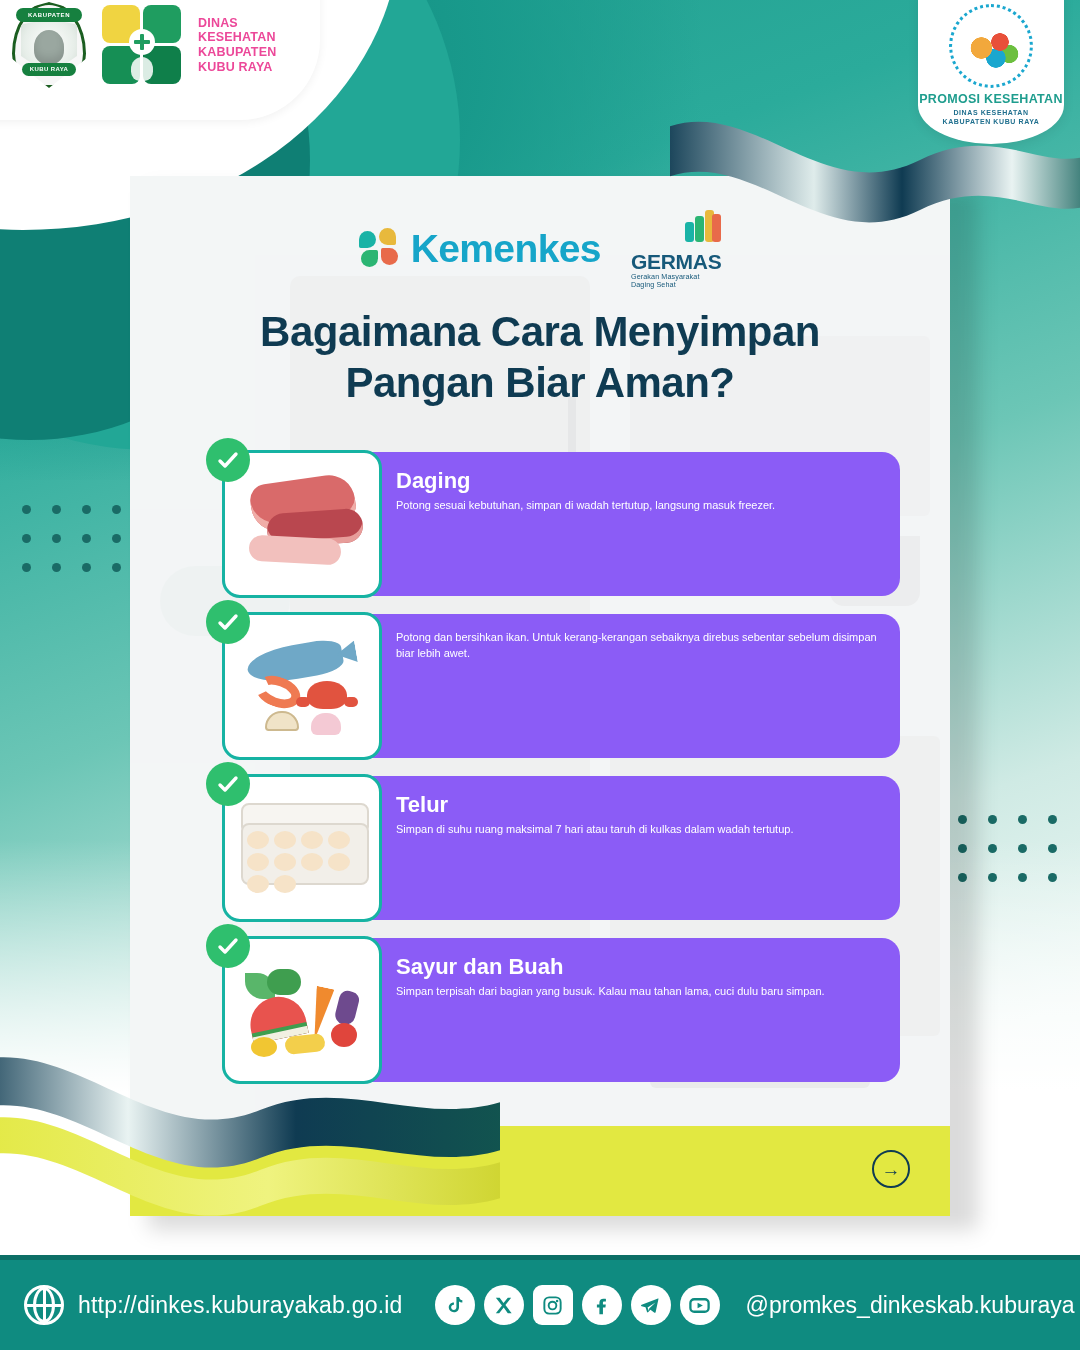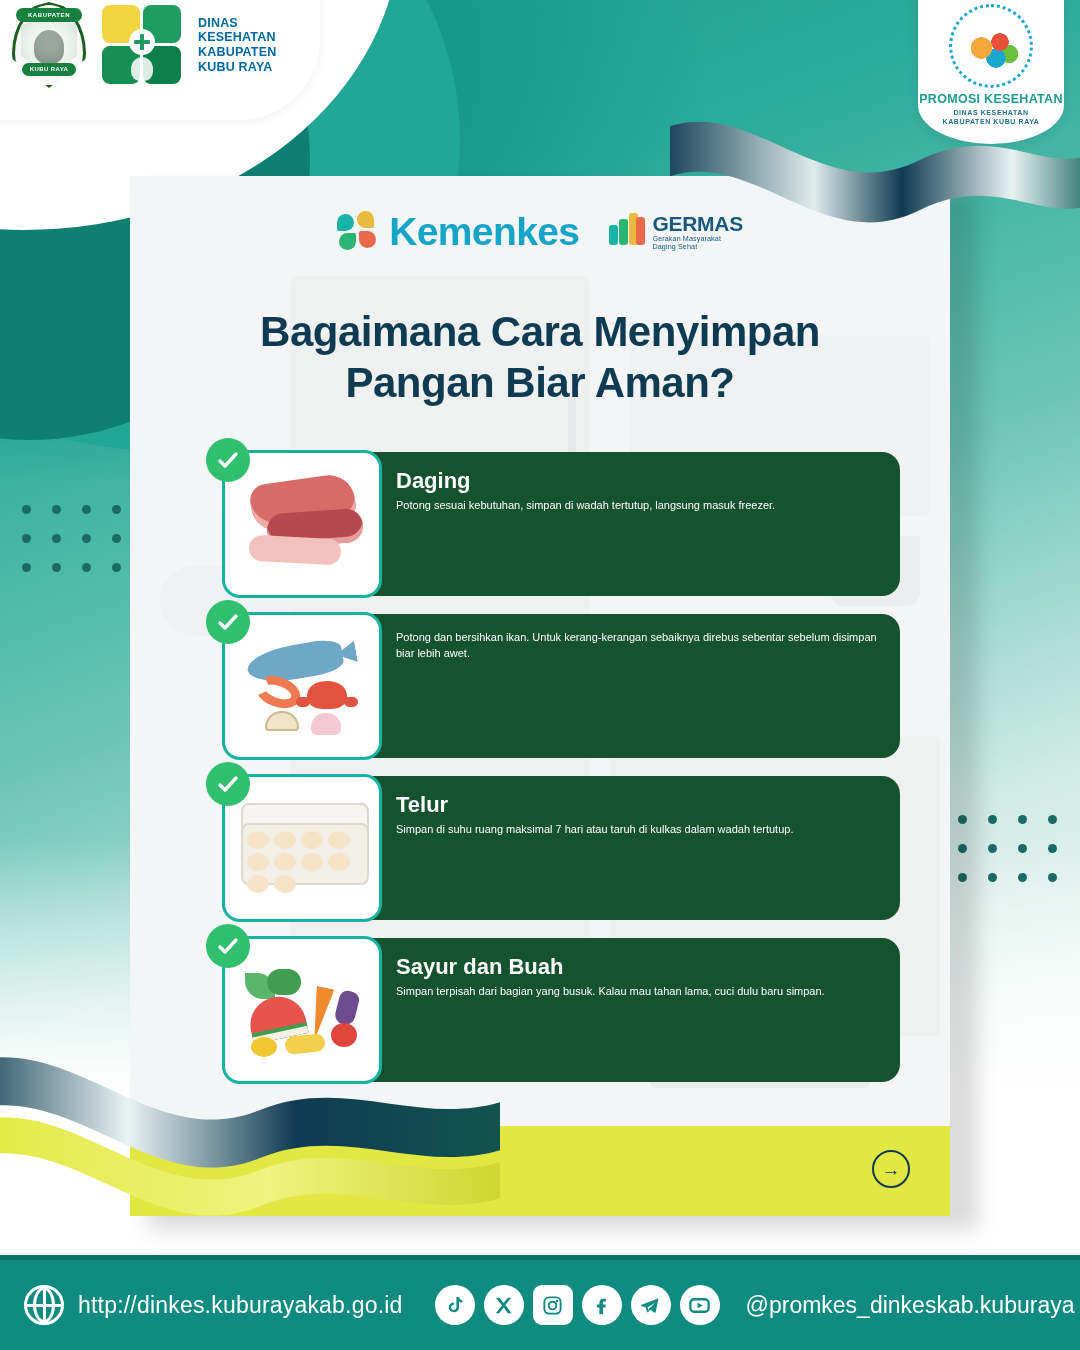--- a/index.html
+++ b/index.html
@@ -103,21 +103,21 @@
   .dl-cross::before, .dl-cross::after {
     content: ""; position: absolute; background: #1f9d60; border-radius: 1px;
   }
   .dl-cross::before { left: 11px; top: 5px; width: 4px; height: 16px; }
   .dl-cross::after  { left: 5px; top: 11px; width: 16px; height: 4px; }
   .dl-person {
     position: absolute; left: 50%; bottom: 6px; transform: translateX(-50%);
     width: 22px; height: 24px; border-radius: 50% 50% 40% 40%; background: #ffffff; opacity: .85;
   }
   .dinkes-text {
-    font-size: 12.5px; font-weight: bold; color: #0369a1; line-height: 1.18; letter-spacing: .2px;
+    font-size: 12.5px; font-weight: bold; color: #ec4899; line-height: 1.18; letter-spacing: .2px;
     white-space: pre-line;
   }
 
   
   .promkes-badge {
     position: absolute; right: 16px; top: -12px; width: 146px; height: 156px;
     background: #ffffff; border-radius: 14px 14px 60% 60% / 14px 14px 30% 30%;
     box-shadow: 0 3px 12px rgba(0,0,0,.08);
     z-index: 6; text-align: center; padding-top: 16px;
   }
@@ -199,21 +199,21 @@
     display: flex; justify-content: center; align-items: center; gap: 30px;
   }
   .kemenkes { display: flex; align-items: center; gap: 10px; }
   .km-mark { width: 42px; height: 42px; position: relative; }
   .km-dot { position: absolute; width: 17px; height: 17px; border-radius: 50% 50% 50% 10%; }
   .km-d1 { left: 0;   top: 3px;  background: #19b3a6; }
   .km-d2 { left: 20px; top: 0;   background: #e8b93c; border-radius: 50% 50% 10% 50%;}
   .km-d3 { left: 2px;  top: 22px; background: #2bb573; border-radius: 50% 10% 50% 50%;}
   .km-d4 { left: 22px; top: 20px; background: #e86a4a; border-radius: 10% 50% 50% 50%;}
   .km-word { font-size: 39px; font-weight: bold; color: #16a5c9; letter-spacing: -0.6px; }
-  .germas { display: flex; align-items: flex-start; gap: 7px; }
+  .germas { display: flex; align-items: flex-end; gap: 7px; flex-direction: column; }
   .gm-mark { width: 36px; height: 34px; position: relative; }
   .gm-s { position: absolute; border-radius: 3px; }
   .gm-s1 { left: 0;  top: 12px; width: 9px; height: 20px; background: #19b3a6; }
   .gm-s2 { left: 10px; top: 6px; width: 9px; height: 26px; background: #2bb573; }
   .gm-s3 { left: 20px; top: 0;  width: 9px; height: 32px; background: #e8b93c; }
   .gm-s4 { left: 27px; top: 4px; width: 9px; height: 28px; background: #e86a4a; }
   .gm-text { line-height: 1.05; }
   .gm-title { font-size: 21px; font-weight: bold; color: #16597a; letter-spacing: -0.3px; }
   .gm-sub { font-size: 7.2px; color: #16597a; letter-spacing: .1px; white-space: pre-line; }
 
@@ -222,21 +222,21 @@
     position: absolute; left: 0; right: 0; top: 130px; z-index: 3;
     text-align: center; color: #0f3b52;
     font-size: 42px; font-weight: bold; line-height: 1.22; letter-spacing: -0.5px;
     padding: 0 60px;
   }
 
   
   .cards { position: absolute; left: 92px; right: 50px; top: 276px; z-index: 3; }
   .card {
     position: relative; display: flex; align-items: stretch;
-    background: #14532d; border-radius: 18px; margin-bottom: 18px;
+    background: #8b5cf6; border-radius: 18px; margin-bottom: 18px;
     min-height: 144px;
   }
   .card-img {
     width: 160px; flex: 0 0 160px; background: #ffffff;
     border: 3px solid #16b3a3; border-radius: 18px;
     margin: -2px 0; position: relative; overflow: hidden;
   }
   .card-text { padding: 16px 18px 14px 14px; color: #ffffff; }
   .card-title { font-size: 22px; font-weight: bold; margin-bottom: 4px; }
   .card-title em { font-style: italic; }

